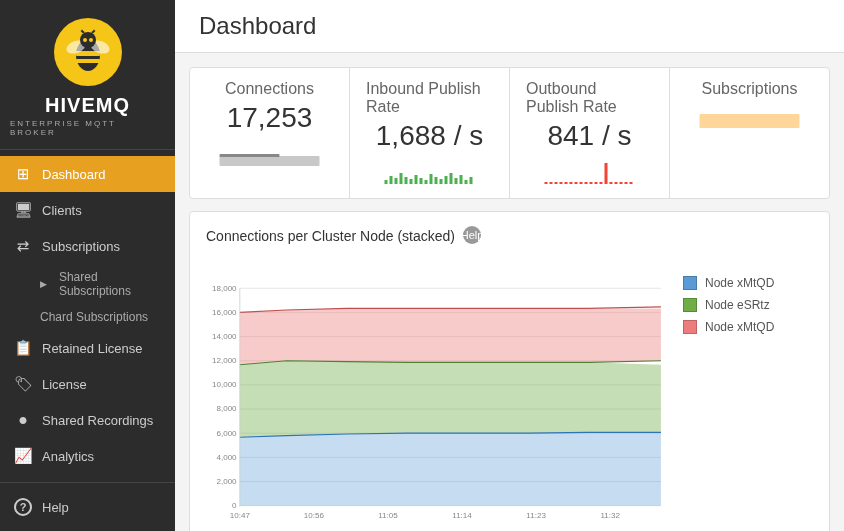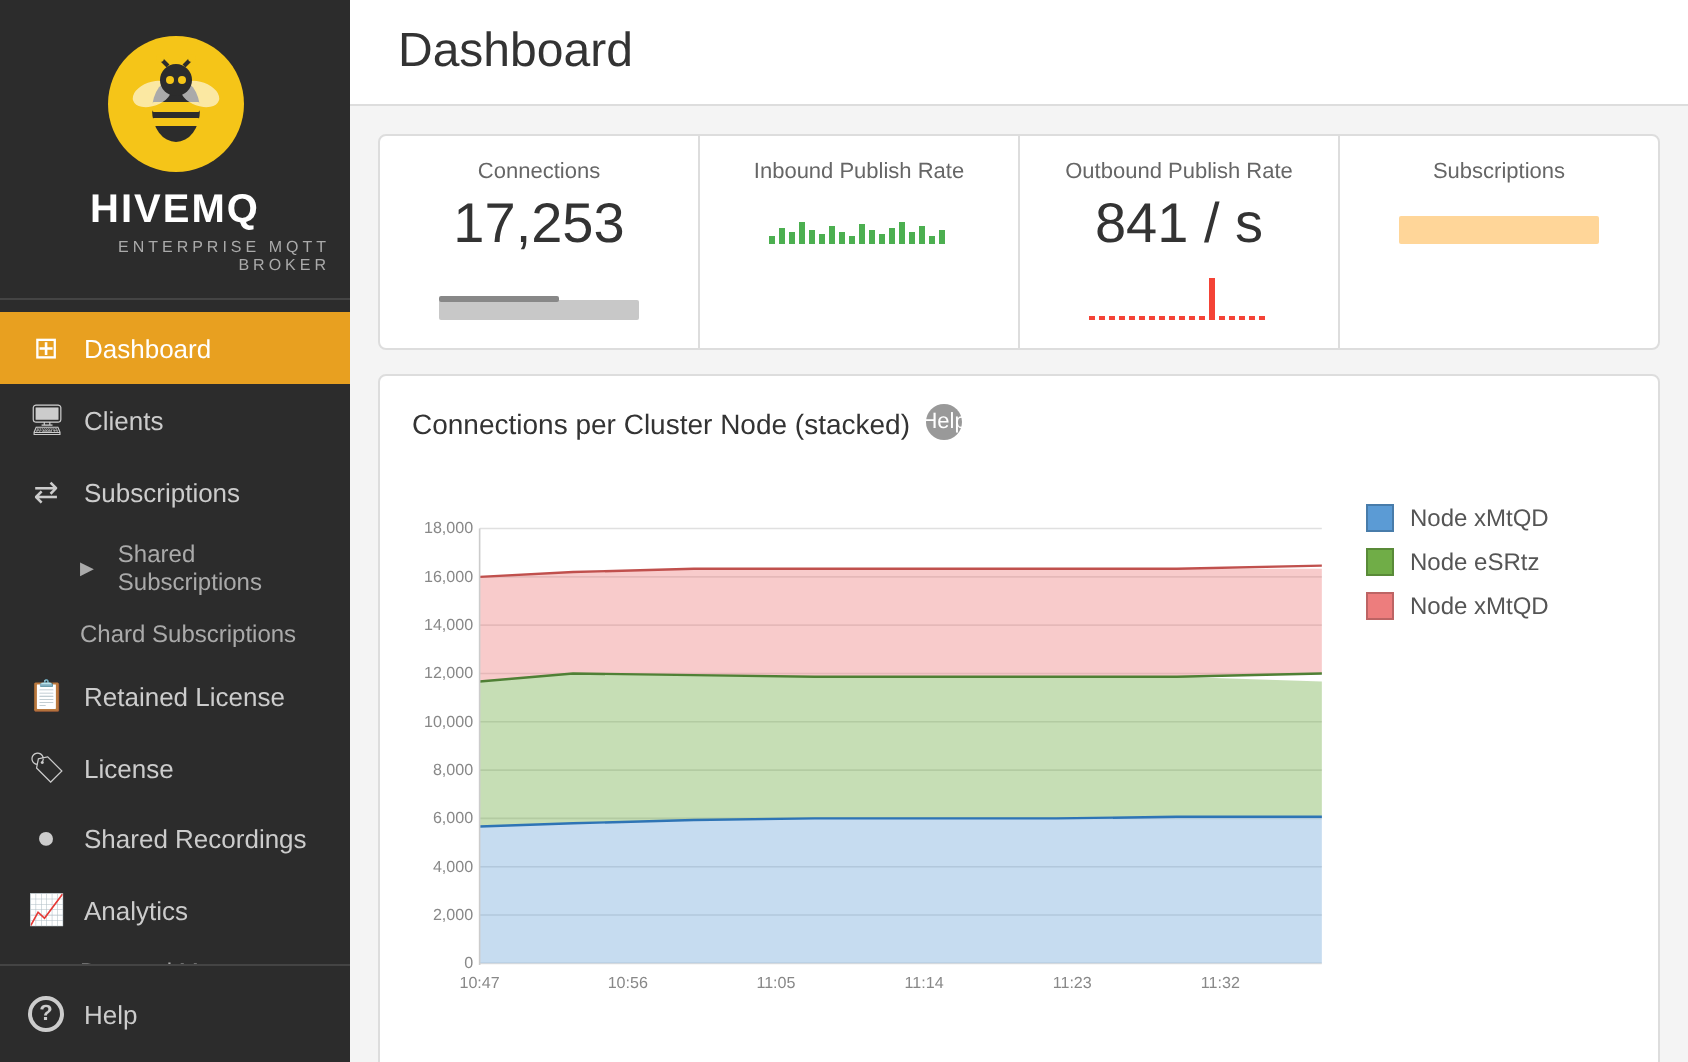--- a/index.html
+++ b/index.html
@@ -41,21 +41,20 @@
       font-size: 20px;
       font-weight: 700;
       letter-spacing: 1px;
     }
 
     .logo-sub {
       color: #aaa;
       font-size: 8px;
       letter-spacing: 2px;
       margin-top: 2px;
-      text-align: right;
     }
 
     .nav-items {
       flex: 1;
       overflow-y: auto;
       padding-top: 6px;
     }
 
     .nav-item {
       display: flex;
@@ -123,24 +122,24 @@
       padding: 12px 16px;
       border-right: 1px solid #ddd;
       display: flex;
       flex-direction: column;
       align-items: center;
     }
 
     .stat-card:last-child { border-right: none; }
 
     .stat-label {
-      font-size: 11px;
+      font-size: 16px;
       color: #666;
       margin-bottom: 4px;
-      text-align: right;
+      text-align: left;
     }
 
     .stat-value {
       font-size: 28px;
       font-weight: 300;
       color: #333;
       margin-bottom: 6px;
     }
 
     .stat-chart {
@@ -320,20 +319,21 @@
       <div class="stat-label">Connections</div>
       <div class="stat-value">17,253</div>
       <svg class="stat-chart" viewBox="0 0 100 28">
         <rect x="0" y="16" width="100" height="10" fill="#c8c8c8" rx="1"></rect>
         <rect x="0" y="14" width="60" height="3" fill="#888" rx="1"></rect>
       </svg>
     </div>
 
     <div class="stat-card">
       <div class="stat-label">Inbound Publish Rate</div>
+      <div class="stat-value">1,688 / s</div>
       <svg class="stat-chart" viewBox="0 0 100 28">
 
         <rect x="5" y="22" width="3" height="4" fill="#4caf50"></rect>
         <rect x="10" y="18" width="3" height="8" fill="#4caf50"></rect>
         <rect x="15" y="20" width="3" height="6" fill="#4caf50"></rect>
         <rect x="20" y="15" width="3" height="11" fill="#4caf50"></rect>
         <rect x="25" y="19" width="3" height="7" fill="#4caf50"></rect>
         <rect x="30" y="21" width="3" height="5" fill="#4caf50"></rect>
         <rect x="35" y="17" width="3" height="9" fill="#4caf50"></rect>
         <rect x="40" y="20" width="3" height="6" fill="#4caf50"></rect>

